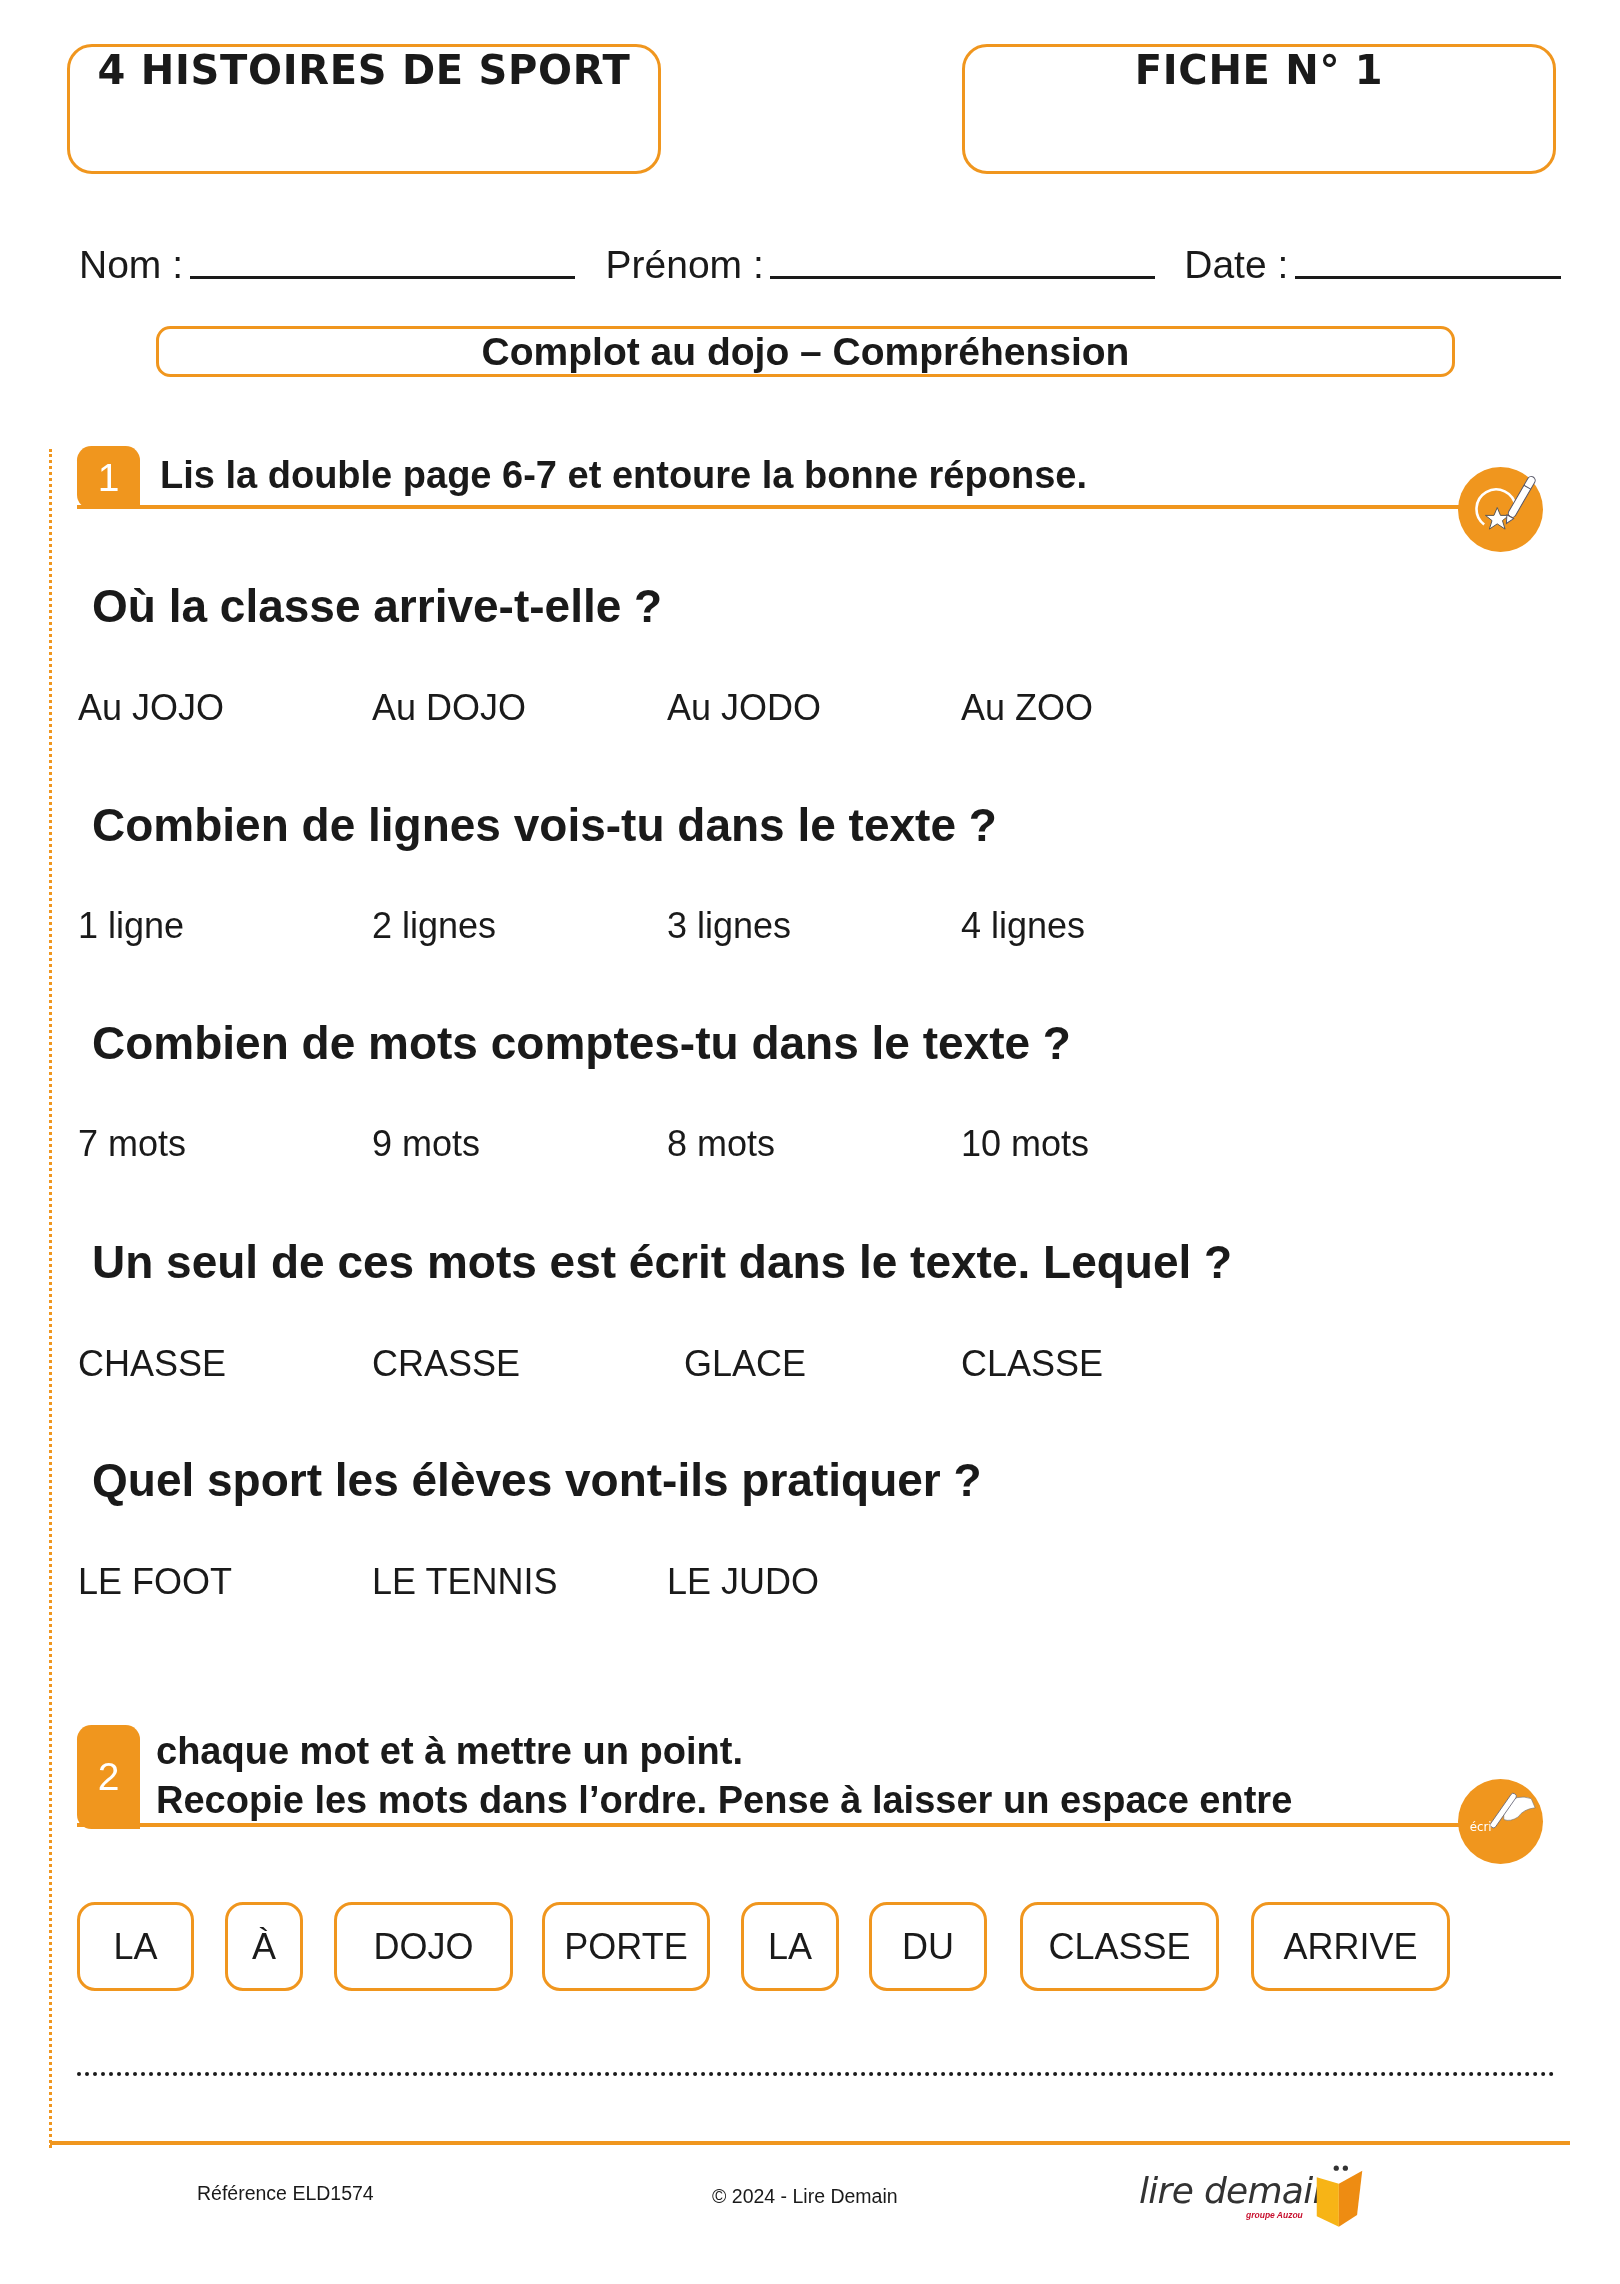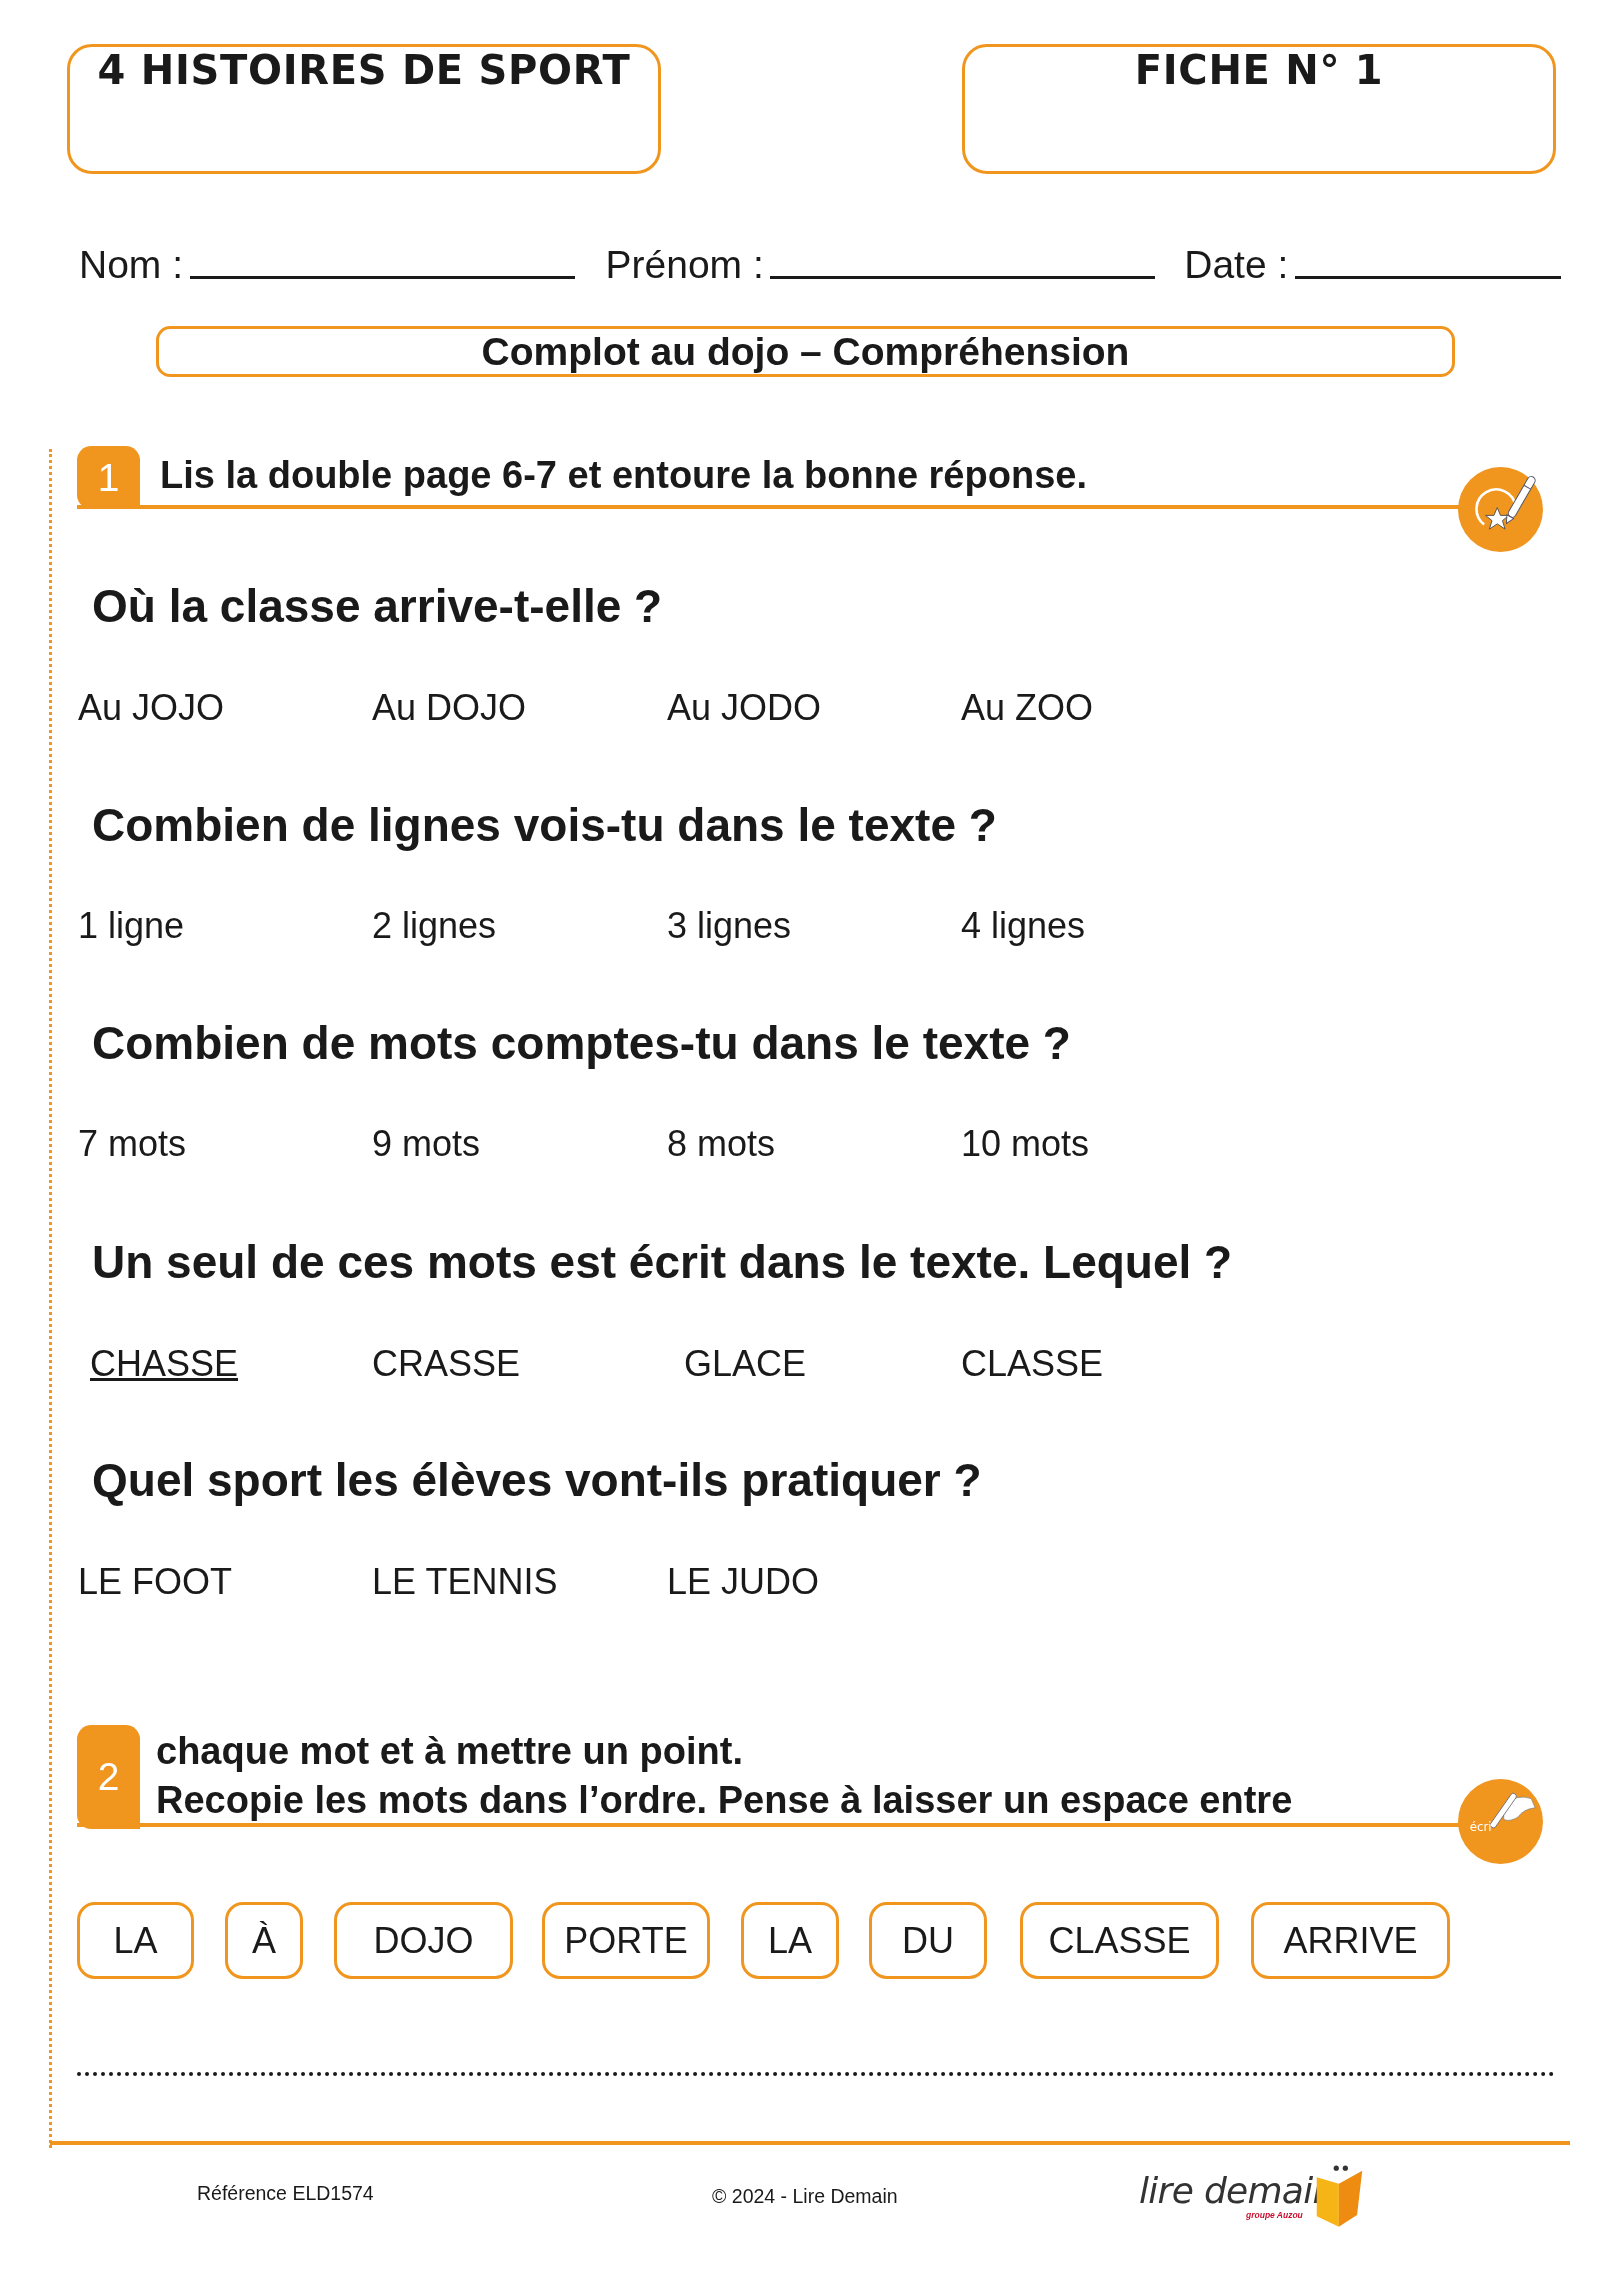--- a/index.html
+++ b/index.html
@@ -30,21 +30,21 @@
               font-size: 39px; font-weight: normal; }
   .ex-underline { position: absolute; height: 3.9px; background: #F0961E; }
   .ex-title { position: absolute; font-weight: bold; font-size: 38px; color: #1a1a1a; line-height: 49px; }
 
   .ex-icon { position: absolute; width: 85px; height: 85px; border-radius: 50%; background: #F0961E; }
 
   .question { position: absolute; left: 92px; font-weight: bold; font-size: 46px; color: #1a1a1a; }
   .choices { position: absolute; left: 78px; font-size: 36px; color: #1a1a1a; }
   .choice { position: absolute; white-space: nowrap; }
 
-  .word-box { position: absolute; top: 1902px; height: 77px; border: 3.9px solid #F0961E;
+  .word-box { position: absolute; top: 1902px; height: 89px; border: 3.9px solid #F0961E;
               border-radius: 18px; box-sizing: border-box; display: flex; align-items: center;
               justify-content: center; font-size: 36px; color: #1a1a1a; background: #fff; }
 
   .answer-line { position: absolute; left: 77px; top: 2072px; width: 1478px; height: 0;
                  border-top: 4.6px dotted #1a1a1a; }
 
   .footer-rule { position: absolute; left: 50px; top: 2141px; width: 1520px; height: 3.9px; background: #F0961E; }
   .footer-text { position: absolute; font-size: 19.5px; color: #1a1a1a; }
 
   .logo { position: absolute; left: 1139px; top: 2163px; width: 234px; height: 65px; }
@@ -113,21 +113,21 @@
 <div class="question" style="top:1016px;">Combien de mots comptes-tu dans le texte ?</div>
 <div class="choices" style="top:1123px;">
   <span class="choice" style="left:0;">7 mots</span>
   <span class="choice" style="left:294px;">9 mots</span>
   <span class="choice" style="left:589px;">8 mots</span>
   <span class="choice" style="left:883px;">10 mots</span>
 </div>
 
 <div class="question" style="top:1235px;">Un seul de ces mots est écrit dans le texte. Lequel ?</div>
 <div class="choices" style="top:1343px;">
-  <span class="choice" style="left:12px;text-decoration:underline;">CHASSE</span>
+  <span class="choice" style="left:0;">CHASSE</span>
   <span class="choice" style="left:294px;">CRASSE</span>
   <span class="choice" style="left:606px;">GLACE</span>
   <span class="choice" style="left:883px;">CLASSE</span>
 </div>
 
 <div class="question" style="top:1453px;">Quel sport les élèves vont-ils pratiquer ?</div>
 <div class="choices" style="top:1561px;">
   <span class="choice" style="left:0;">LE FOOT</span>
   <span class="choice" style="left:294px;">LE TENNIS</span>
   <span class="choice" style="left:589px;">LE JUDO</span>

